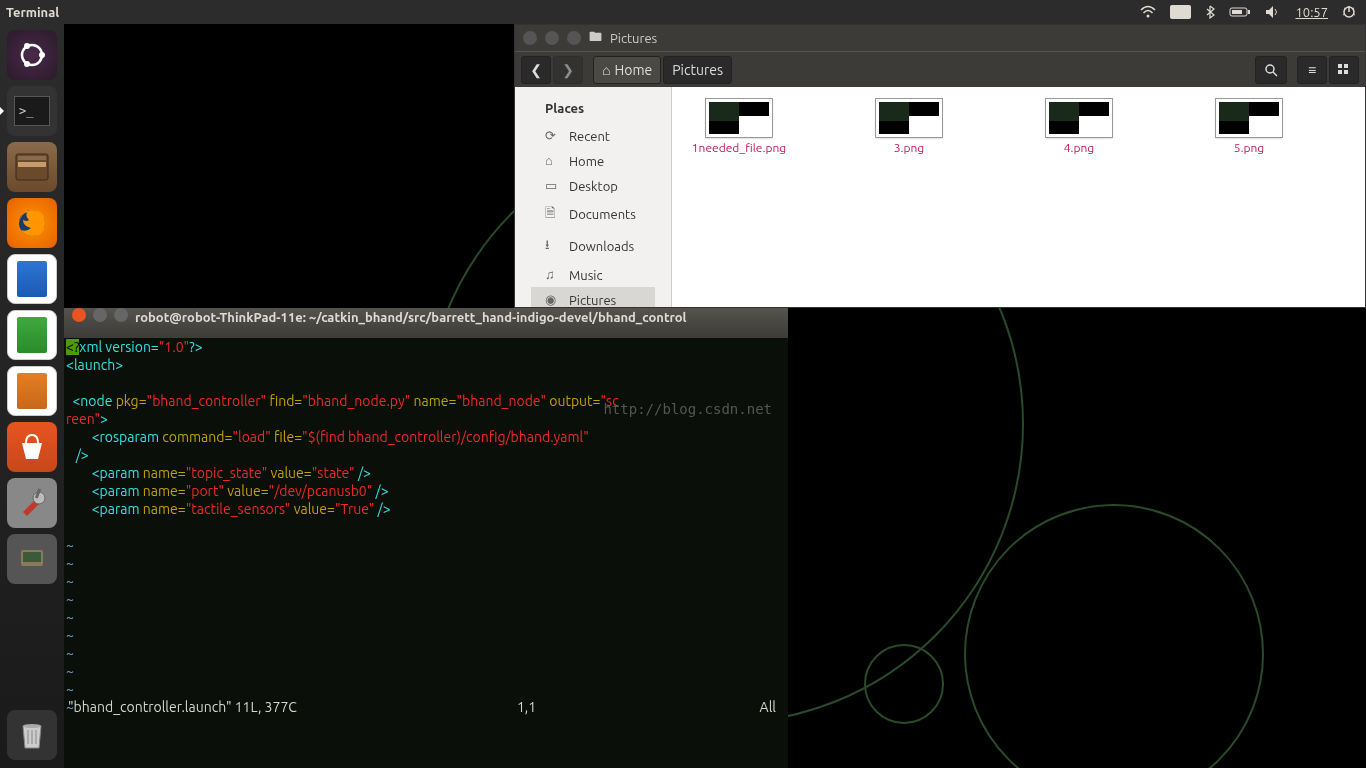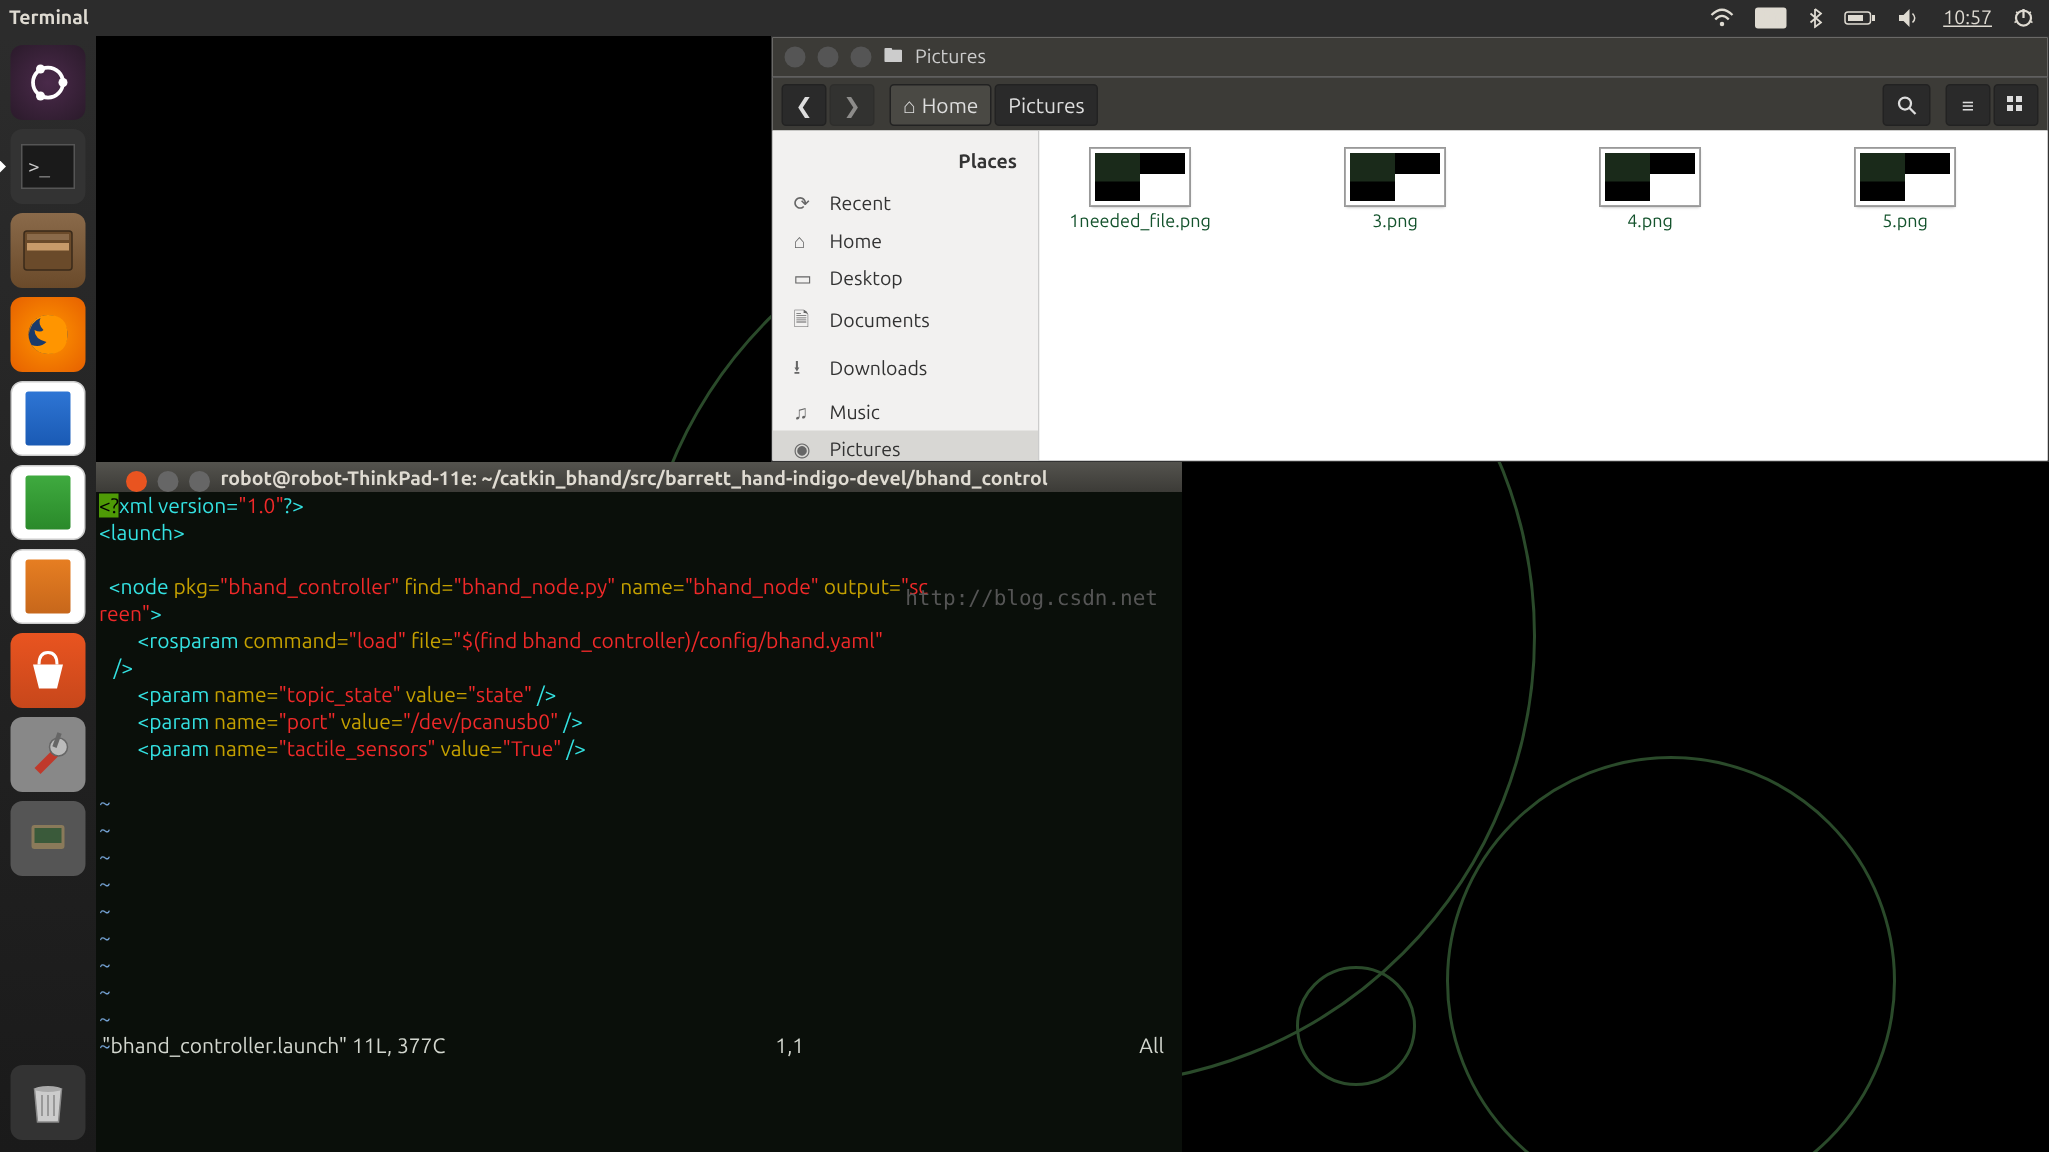--- a/index.html
+++ b/index.html
@@ -37,34 +37,34 @@
 .files-window { position:absolute; top:24px; left:514px; right:0; height:284px; background:#fff; display:flex; flex-direction:column; z-index:2; border:1px solid #333; }
 .files-titlebar { height:26px; background:#3c3b37; display:flex; align-items:center; gap:8px; padding:0 8px; color:#ccc; font-size:13px; }
 .winbtn { width:14px; height:14px; border-radius:50%; background:#555; display:inline-block; }
 .files-titlebar .ficon { font-size:13px; color:#ccc; }
 .files-toolbar { height:36px; background:#3c3b37; border-top:1px solid #555; display:flex; align-items:center; padding:0 6px; gap:2px; }
 .tbtn { height:28px; min-width:30px; border:1px solid #222; background:#4a4944; border-radius:3px; display:flex; align-items:center; justify-content:center; color:#ddd; font-size:14px; padding:0 8px; }
 .tbtn.dark { background:#2a2a2a; }
 .tbtn.active-path { background:#2a2a2a; }
 .files-toolbar .spacer { flex:1; }
 .files-body { flex:1; display:flex; min-height:0; }
-.files-sidebar { width:178px; background:#f2f1f0; border-right:1px solid #ccc; padding:10px 0; overflow:hidden;text-align:right; }
+.files-sidebar { width:157px; background:#f2f1f0; border-right:1px solid #ccc; padding:10px 16px; overflow:hidden; }
 .files-sidebar h4 { font-size:13px; padding:4px 14px 8px; color:#333; font-weight:bold; }
 .sb-item { display:flex; align-items:center; gap:8px; padding:5px 14px; font-size:13px; color:#333; }
 .sb-item.selected { background:#d8d7d4; }
 .sb-item .ic { width:16px; display:inline-flex; color:#666; }
 .files-content { flex:1; background:#fff; padding:12px; display:flex; flex-wrap:wrap; gap:28px 60px; align-content:flex-start; }
 .file-item { width:110px; display:flex; flex-direction:column; align-items:center; gap:4px; }
 .file-thumb { width:66px; height:38px; background:#000; border:3px solid #fff; outline:1px solid #999; box-shadow:0 1px 2px #aaa; position:relative; overflow:hidden; }
 .file-thumb::before { content:""; position:absolute; top:0; left:0; width:50%; height:60%; background:#1a2a1a; }
 .file-thumb::after { content:""; position:absolute; bottom:0; right:0; width:50%; height:55%; background:#fff; }
-.file-label { font-size:12px; color:#14532d; text-align:center; white-space:nowrap; }
+.file-label { font-size:12px; color:#be185d; text-align:center; white-space:nowrap; }
 
 .term-window { position:absolute; top:308px; left:64px; width:724px; bottom:0; background:#0a0f0a; z-index:3; font-family:"DejaVu Sans Mono",monospace; font-size:14px; line-height:18px; }
-.term-titlebar { height:20px; background:linear-gradient(#54534e,#3c3b37); display:flex; align-items:flex-end; gap:7px; padding:0 20px; color:#dfdbd2; font-size:13px; font-weight:bold; }
+.term-titlebar { height:30px; background:linear-gradient(#54534e,#3c3b37); display:flex; align-items:flex-start; gap:7px; padding:0 8px; color:#dfdbd2; font-size:13px; font-weight:bold; }
 .term-titlebar .wb-close { width:14px; height:14px; border-radius:50%; background:#e95420; }
 .term-titlebar .wb { width:14px; height:14px; border-radius:50%; background:#666; }
 .term-titlebar .tt { white-space:nowrap; overflow:hidden; }
 .term-body { padding:0 2px; color:#ccc; position:relative; }
 .term-body .ln { white-space:pre; }
 .c-teal { color:#34e2e2; }
 .c-red { color:#ef2929; }
 .c-yellow { color:#c4a000; }
 .c-blue { color:#729fcf; }
 .c-white { color:#d3d7cf; }

